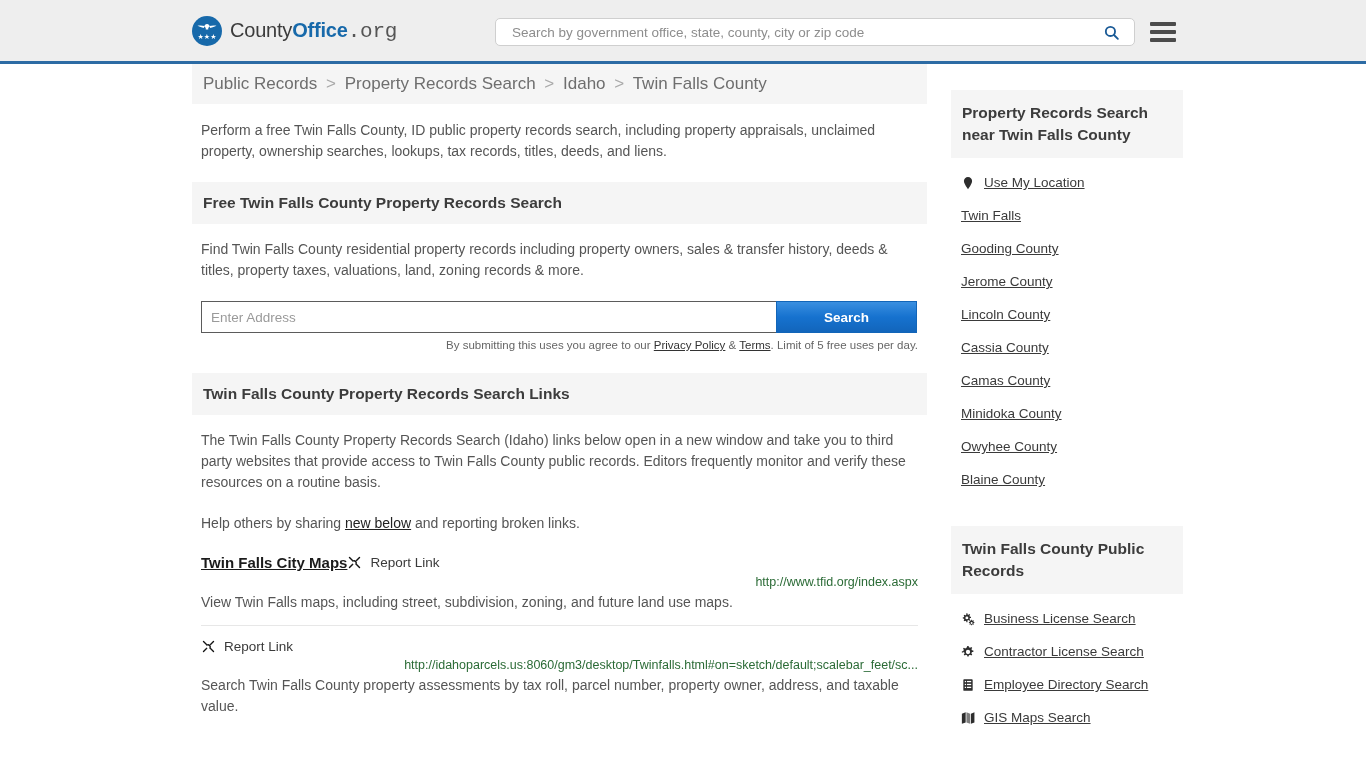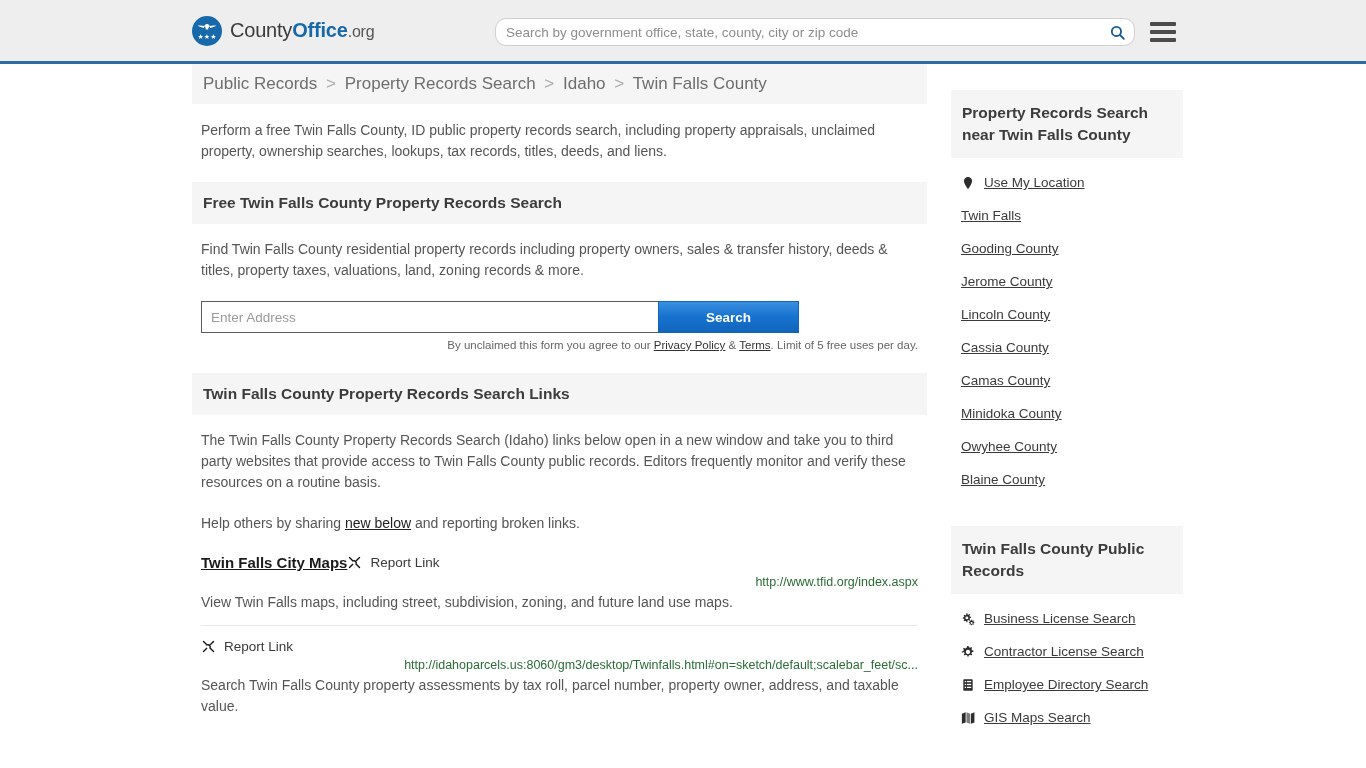--- a/index.html
+++ b/index.html
@@ -55,34 +55,34 @@
     line-height: 7px;
   }
   .brand-text {
     font-size: 20px;
     color: #3b3b3b;
     letter-spacing: -0.2px;
     white-space: nowrap;
   }
   .brand-text .b-office { color: #1769aa; font-weight: bold; }
   .brand-text .b-county { font-weight: normal; }
-  .brand-text .b-org { font-size: 16px; color: #555; }
+  .brand-text .b-org { font-size: 21px; color: #555; font-family: Liberation Mono, monospace; }
 
   .header-search {
     position: absolute;
     left: 495px;
     top: 18px;
     width: 640px;
     height: 28px;
     background: #ffffff;
     border: 1px solid #cfcfcf;
-    border-radius: 11px;
+    border-radius: 5px;
     display: flex;
     align-items: center;
-    padding: 0 8px;
+    padding: 0 14px;
   }
   .header-search input {
     border: none;
     outline: none;
     flex: 1 1 auto;
     font-family: "Liberation Sans", sans-serif;
     font-size: 13.5px;
     color: #333;
     background: transparent;
   }
@@ -150,21 +150,21 @@
     font-size: 15.5px;
     font-weight: bold;
     color: #3c3c3c;
     margin-bottom: 15px;
   }
 
   
   .addr-form {
     display: flex;
     margin: 0 0 6px 9px;
-    width: 598px;
+    width: 716px;
   }
   .addr-form input {
     flex: 1 1 auto;
     height: 32px;
     border: 1px solid #5b5b5b;
     border-right: none;
     padding: 0 9px;
     font-size: 13.5px;
     font-family: "Liberation Sans", sans-serif;
     color: #333;
@@ -316,21 +316,21 @@
 
     <div class="section-head">Free Twin Falls County Property Records Search</div>
 
     <p class="body-text">Find Twin Falls County residential property records including property owners, sales &amp; transfer history, deeds &amp; titles, property taxes, valuations, land, zoning records &amp; more.</p>
 
     <form class="addr-form">
       <input type="text" placeholder="Enter Address" style="">
       <button class="addr-btn">Search</button>
     </form>
 
-    <div class="disclaimer"><span>By unclaimed this form you agree to our </span><a href="#">Privacy Policy</a><span> &amp; </span><a href="#">Terms</a><span>. Limit of 5 free uses per day.</span></div>
+    <div class="disclaimer"><span>By submitting this uses you agree to our </span><a href="#">Privacy Policy</a><span> &amp; </span><a href="#">Terms</a><span>. Limit of 5 free uses per day.</span></div>
 
     <div class="section-head">Twin Falls County Property Records Search Links</div>
 
     <p class="body-text">The Twin Falls County Property Records Search (Idaho) links below open in a new window and take you to third party websites that provide access to Twin Falls County public records. Editors frequently monitor and verify these resources on a routine basis.</p>
 
     <p class="body-text"><span>Help others by sharing </span><a class="inline-link" href="#">new below</a><span> and reporting broken links.</span></p>
 
     <div class="result">
       <div class="result-top">
         <a class="result-title" href="#">Twin Falls City Maps</a>

